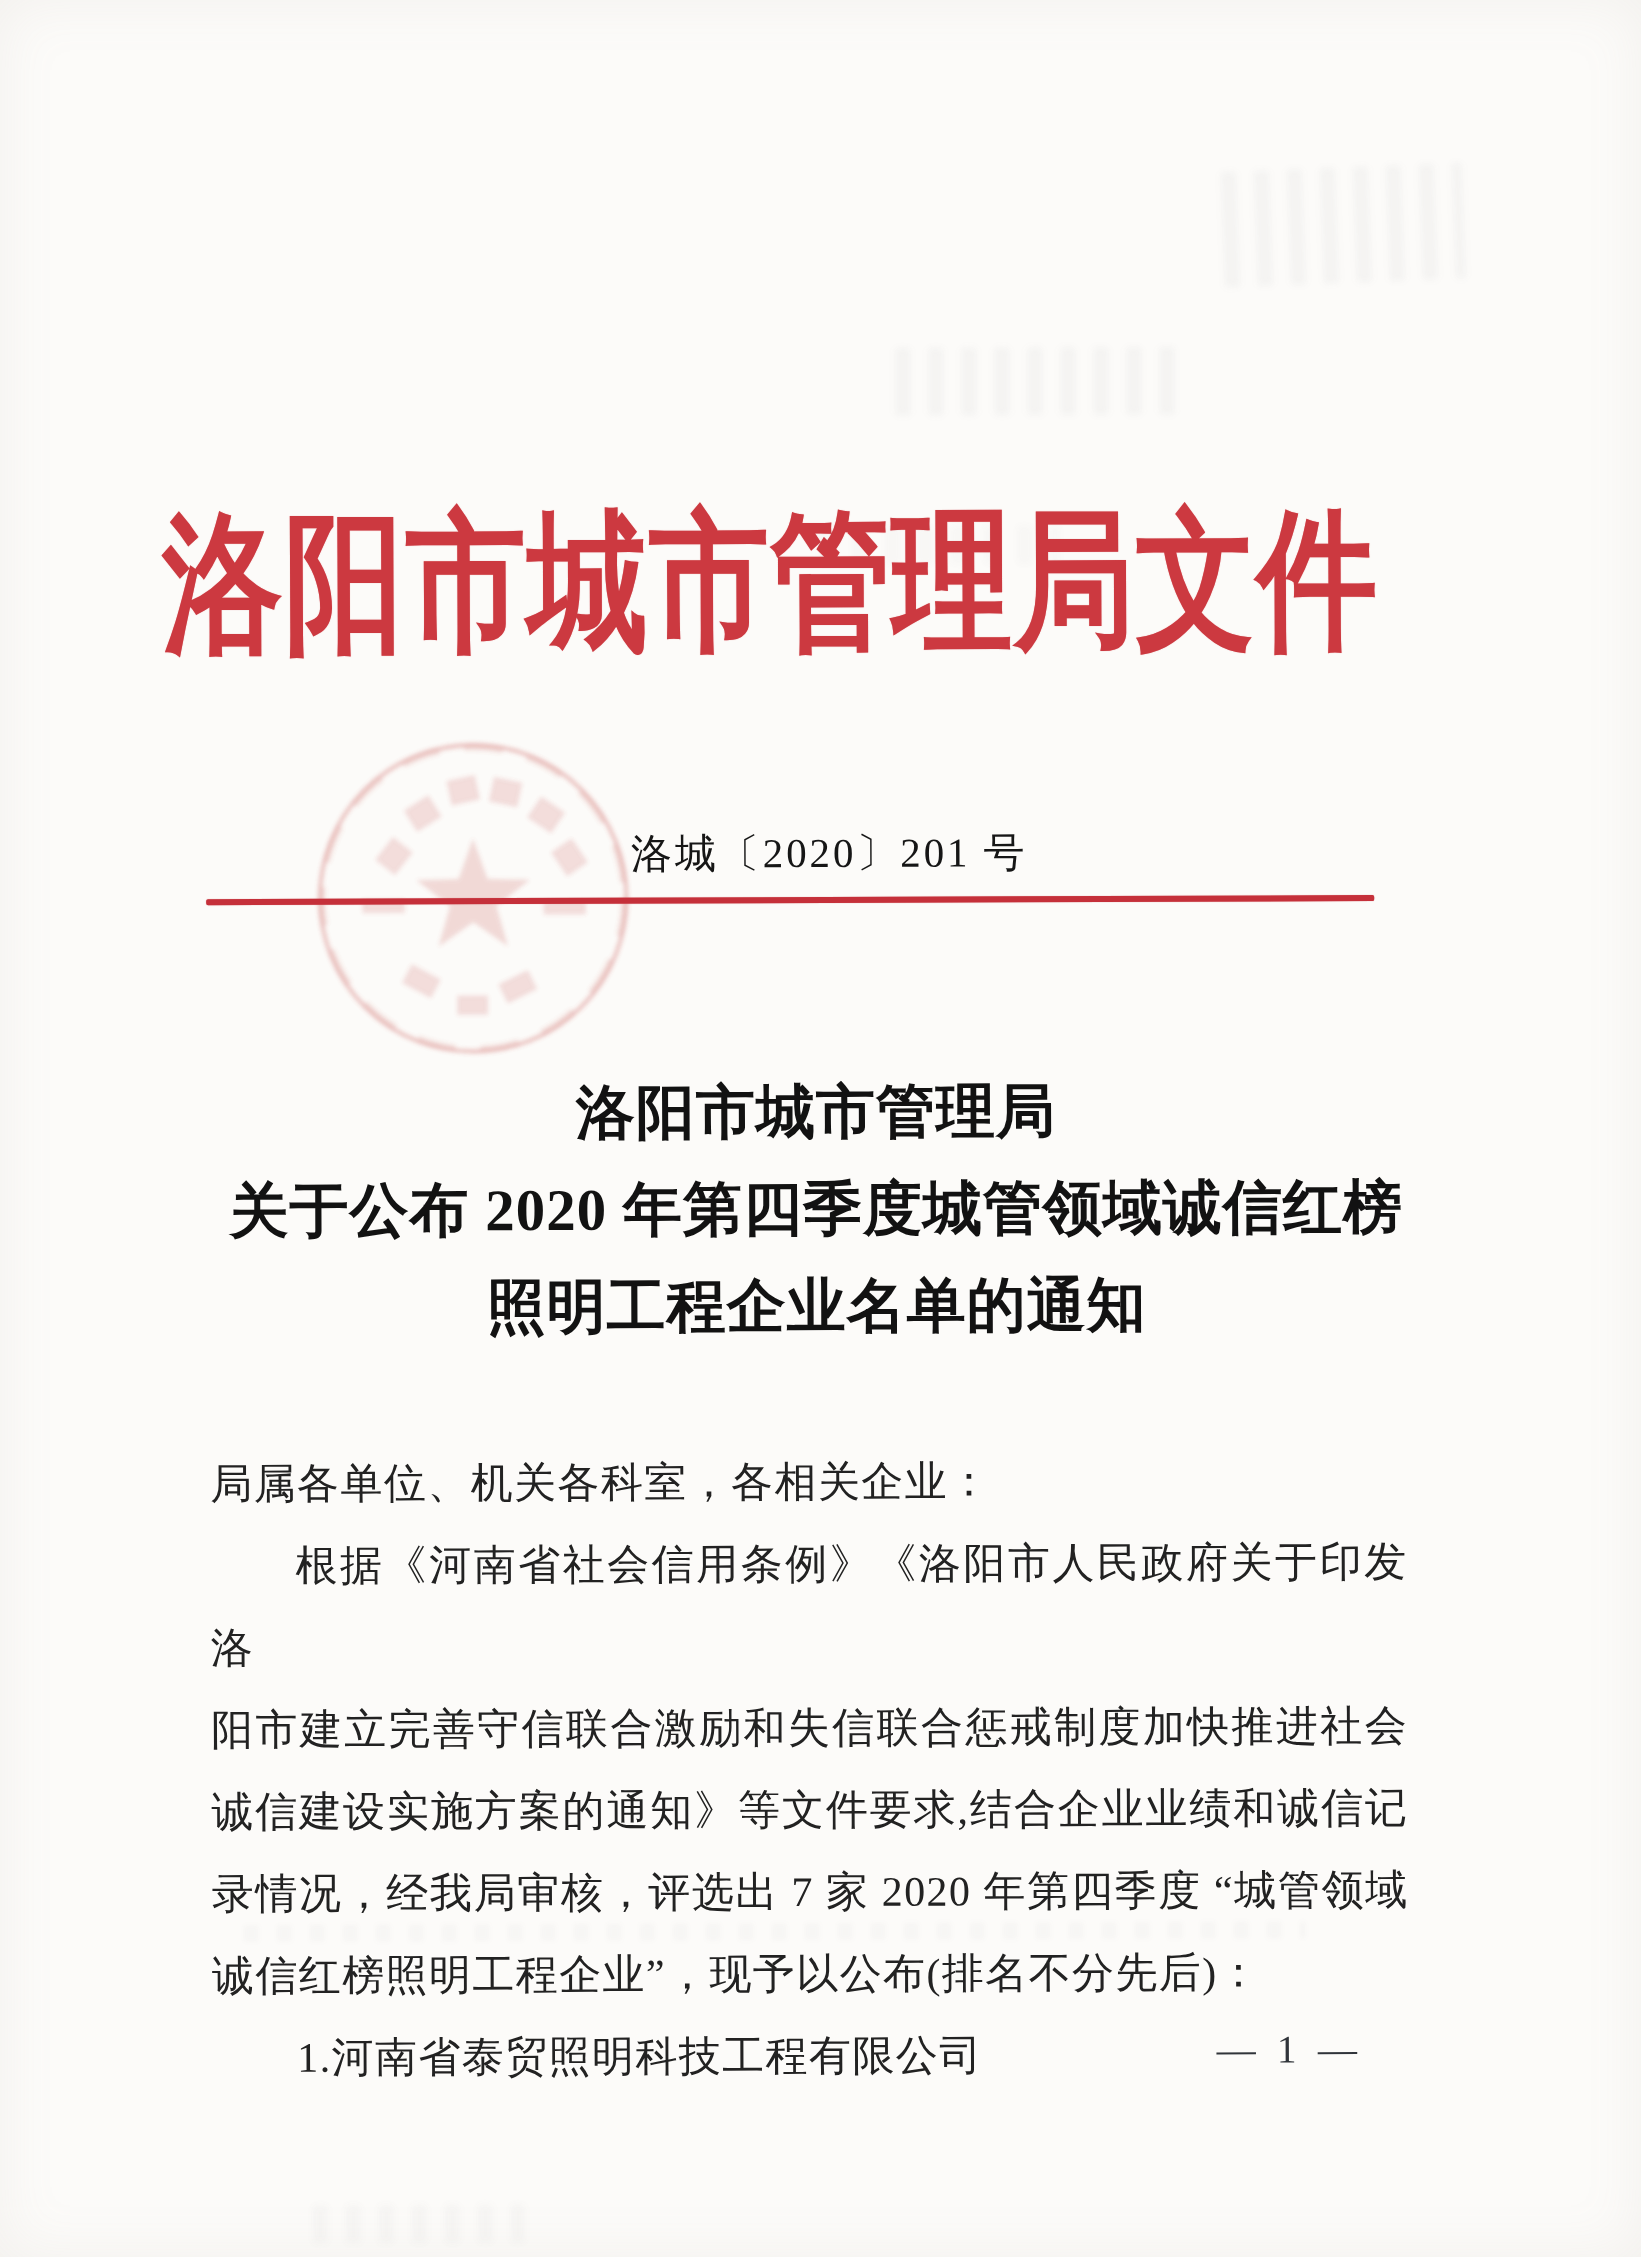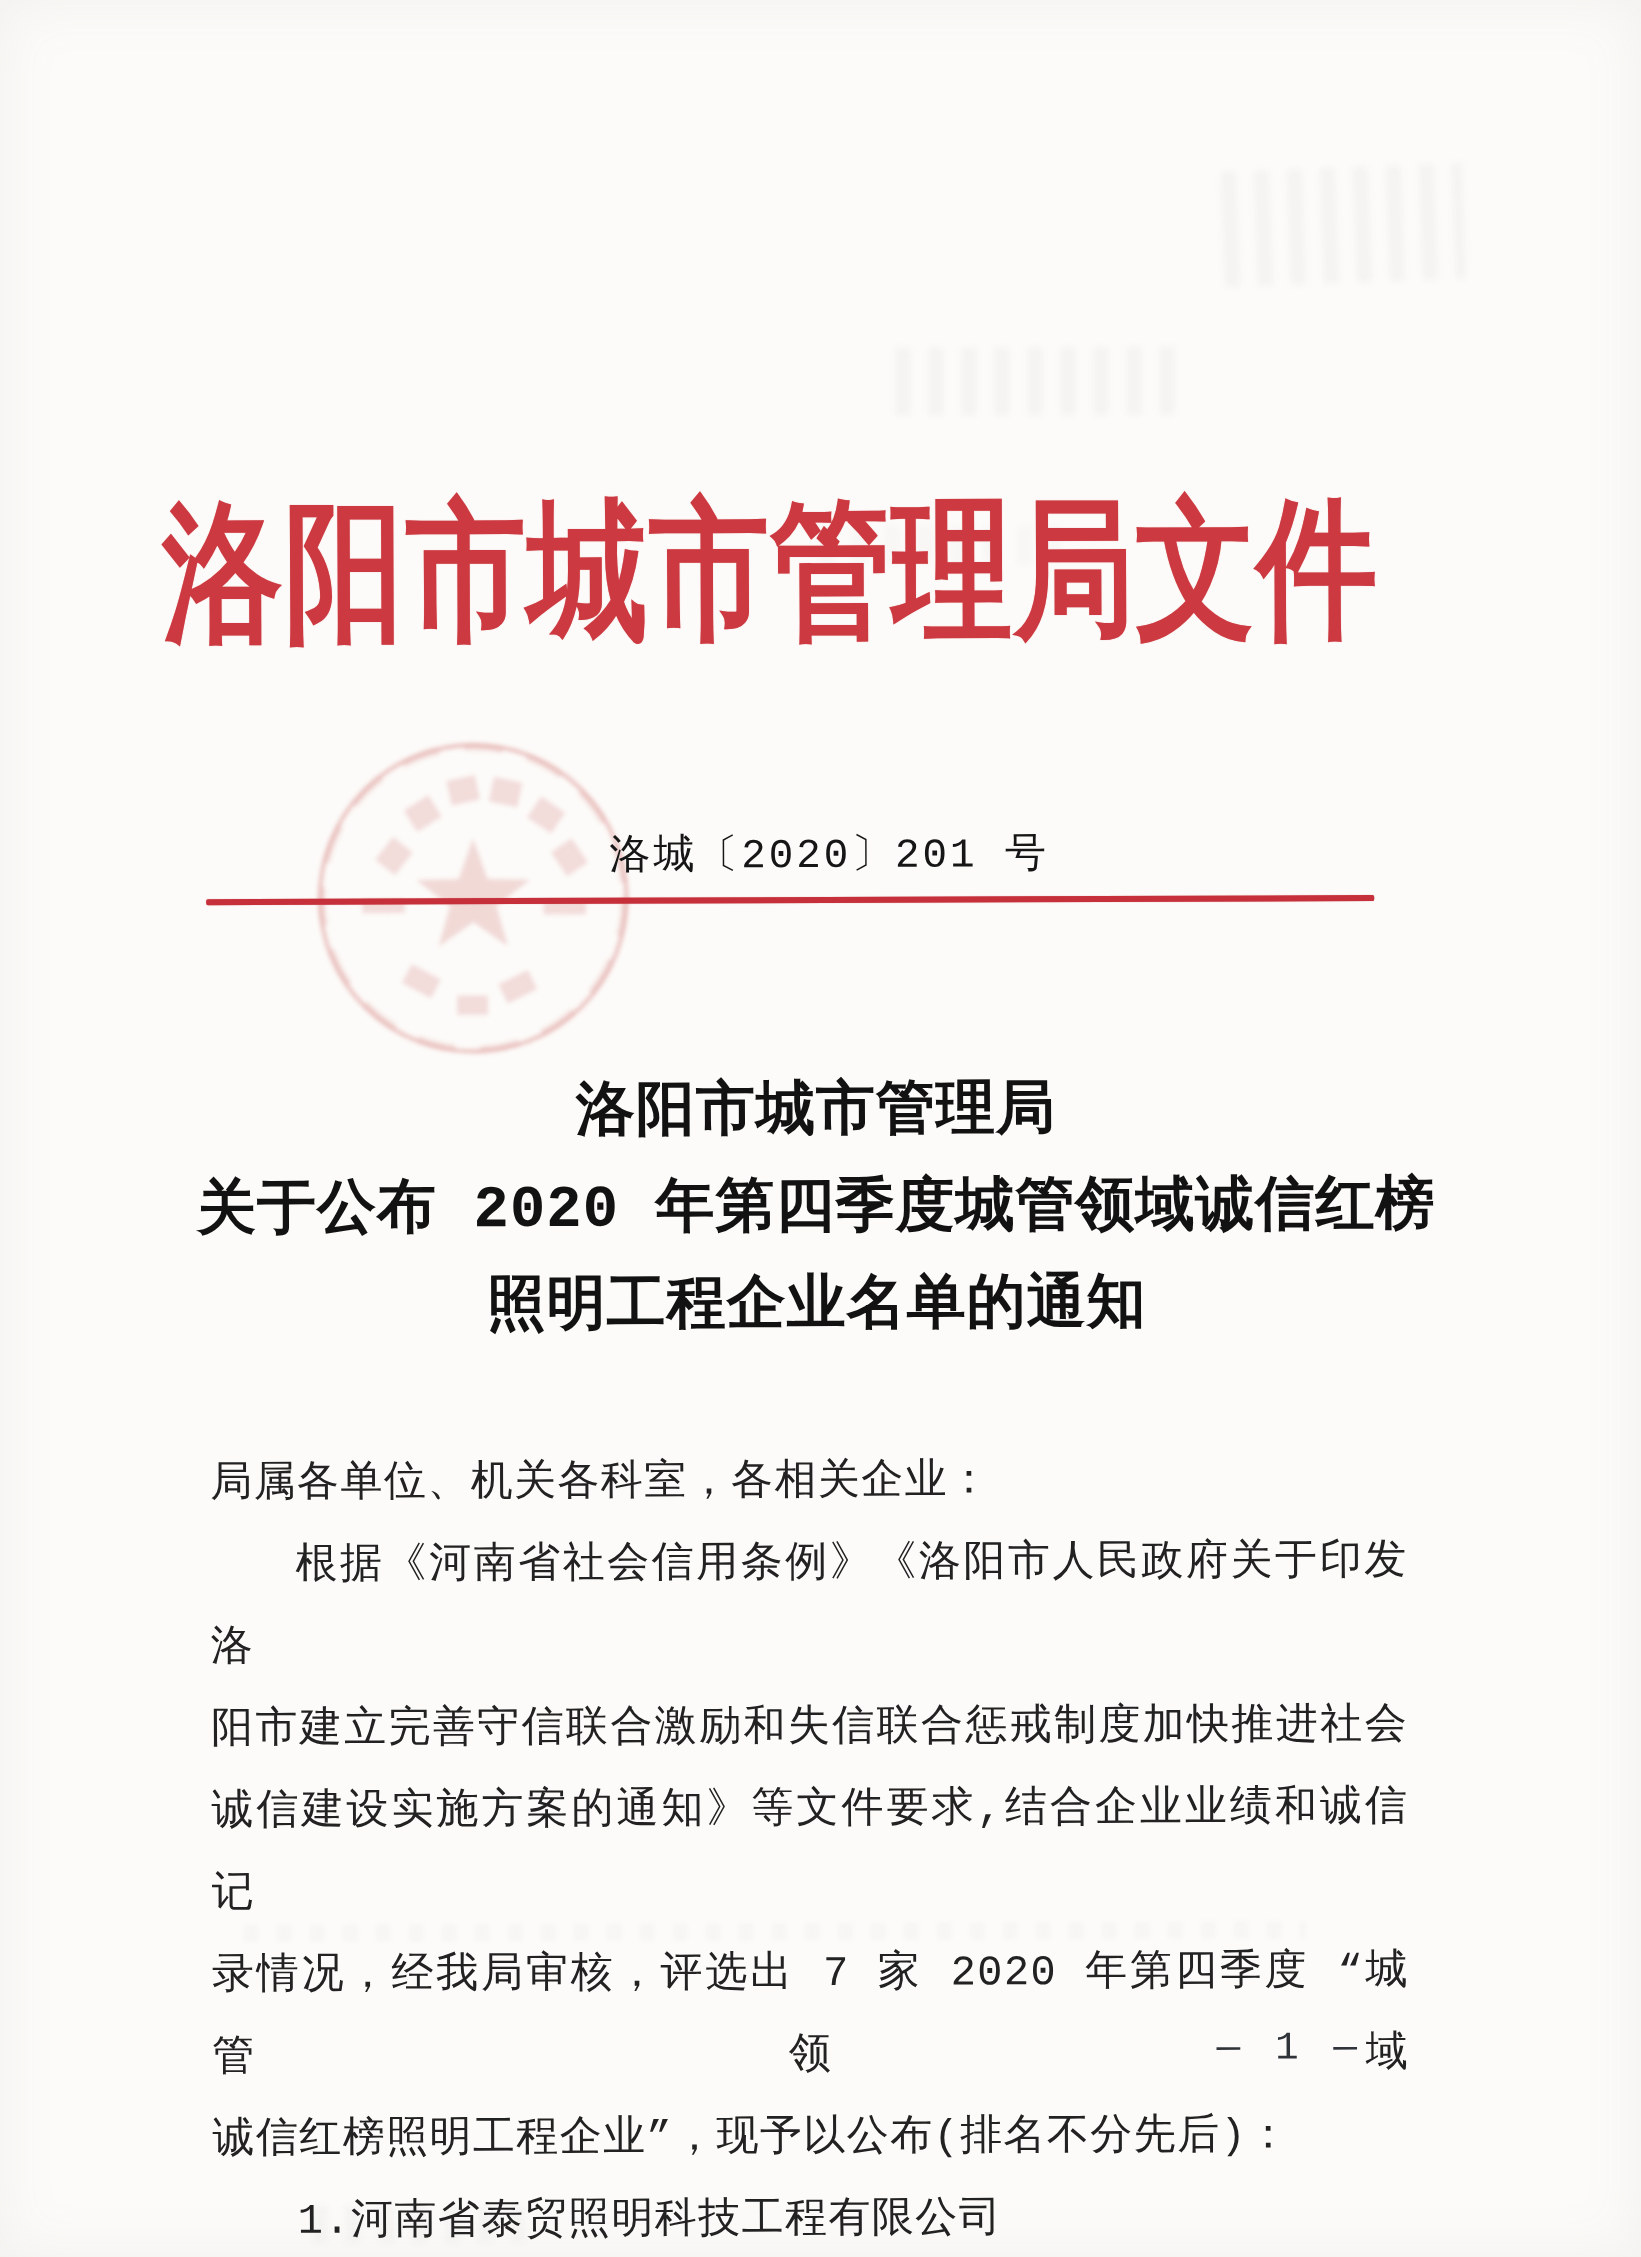--- a/index.html
+++ b/index.html
@@ -16,21 +16,20 @@
     width:1641px;height:2257px;
     font-family:"Liberation Serif","DejaVu Serif",serif;
     color:var(--text-black);
   }
   .page{
     position:relative;
     width:1641px;height:2257px;
     background:var(--page-bg);
     overflow:hidden;
     box-shadow:inset 0 0 58px rgba(160,150,140,0.10);
-    font-family:Liberation Mono, monospace;
   }
   .scan{
     position:absolute;inset:0;
     transform:rotate(-0.2deg);
     transform-origin:50% 50%;
   }
   
   .letterhead{
     position:absolute;top:498px;left:0;width:1545px;
     text-align:center;

